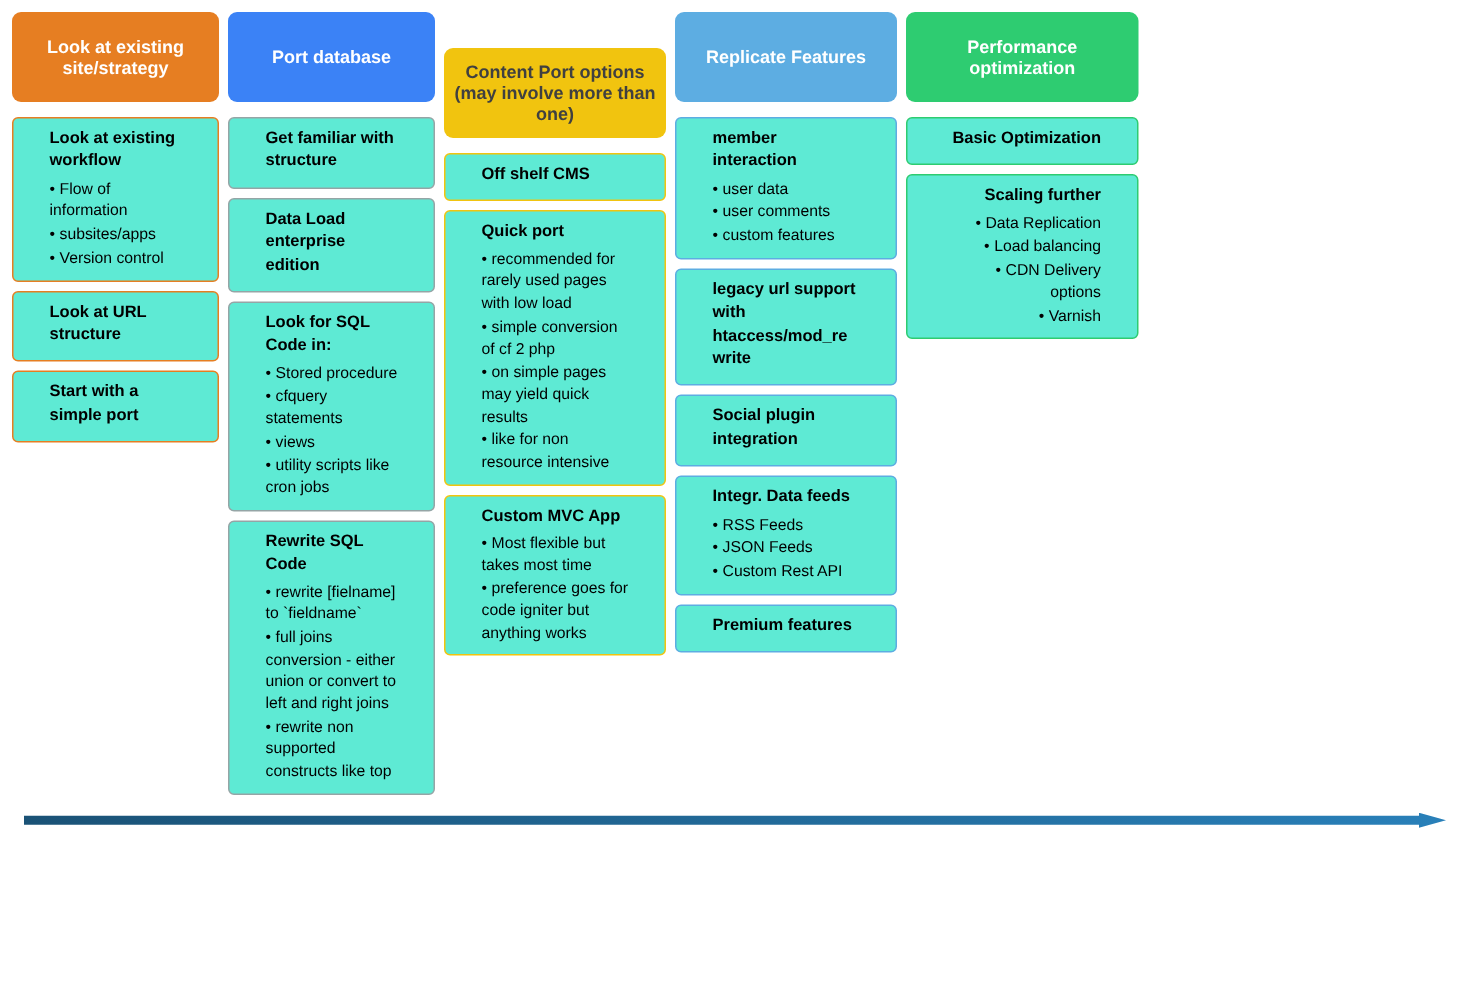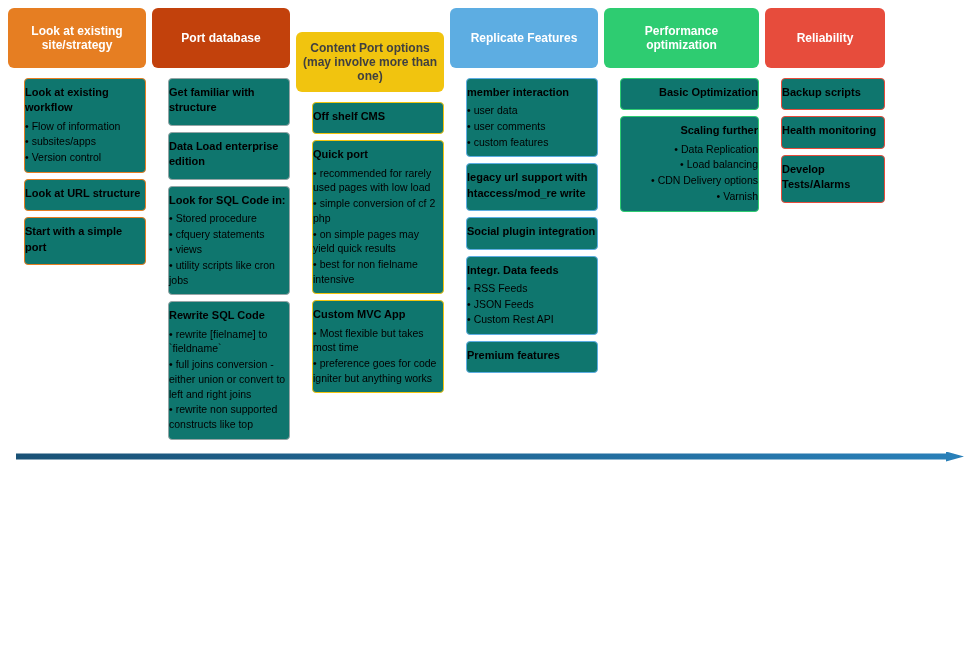--- a/index.html
+++ b/index.html
@@ -34,35 +34,34 @@
       font-weight: bold;
       font-size: 12px;
       color: #fff;
       min-height: 60px;
       display: flex;
       align-items: center;
       justify-content: center;
       margin-bottom: 4px;
     }
     .header-orange { background: #E67E22; }
-    .header-gray { background: #c2410c; }
+    .header-gray { background: #3b82f6; }
     .header-yellow { background: #F1C40F; color: #404040; margin-top: 24px; }
     .header-blue { background: #5DADE2; }
     .header-green { background: #2ECC71; }
     .header-red { background: #E74C3C; }
 
     
     .content-box {
       border: 1.5px solid #ccc;
       border-radius: 4px;
-      padding: 6px 0;
-      background: #0f766e;
+      padding: 6px 24px;
+      background: #5eead4;
       font-size: 10.5px;
       line-height: 1.4;
-      margin-left: 16px;
     }
     .content-box.orange-border { border-color: #E67E22; }
     .content-box.yellow-border { border-color: #F1C40F; }
     .content-box.blue-border { border-color: #5DADE2; }
     .content-box.green-border { border-color: #2ECC71; text-align: right; }
     .content-box.red-border { border-color: #E74C3C; }
     .content-box.gray-border { border-color: #95A5A6; }
 
     .box-title {
       font-weight: bold;
@@ -166,21 +165,21 @@
       </div>
       <div class="content-box yellow-border">
         <div class="box-title">Off shelf CMS</div>
       </div>
       <div class="content-box yellow-border">
         <div class="box-title">Quick port</div>
         <ul class="bullet-list">
           <li>recommended for rarely used pages with low load</li>
           <li>simple conversion of cf 2 php</li>
           <li>on simple pages may yield quick results</li>
-          <li>best for non fielname intensive</li>
+          <li>like for non resource intensive</li>
         </ul>
       </div>
       <div class="content-box yellow-border">
         <div class="box-title">Custom MVC App</div>
         <ul class="bullet-list">
           <li>Most flexible but takes most time</li>
           <li>preference goes for code igniter but anything works</li>
         </ul>
       </div>
     </div>
@@ -227,33 +226,19 @@
         <div class="box-title">Scaling further</div>
         <ul class="bullet-list">
           <li>Data Replication</li>
           <li>Load balancing</li>
           <li>CDN Delivery options</li>
           <li>Varnish</li>
         </ul>
       </div>
     </div>
 
-    <div class="column col-6">
-      <div class="header-box header-red">
-        <span>Reliability</span>
-      </div>
-      <div class="content-box red-border">
-        <div class="box-title">Backup scripts</div>
-      </div>
-      <div class="content-box red-border">
-        <div class="box-title">Health monitoring</div>
-      </div>
-      <div class="content-box red-border">
-        <div class="box-title">Develop Tests/Alarms</div>
-      </div>
-    </div>
 
   </div>
 
   <div class="arrow-container">
     <div class="arrow-line"></div>
   </div>
 </div>
 
 </body></html>

